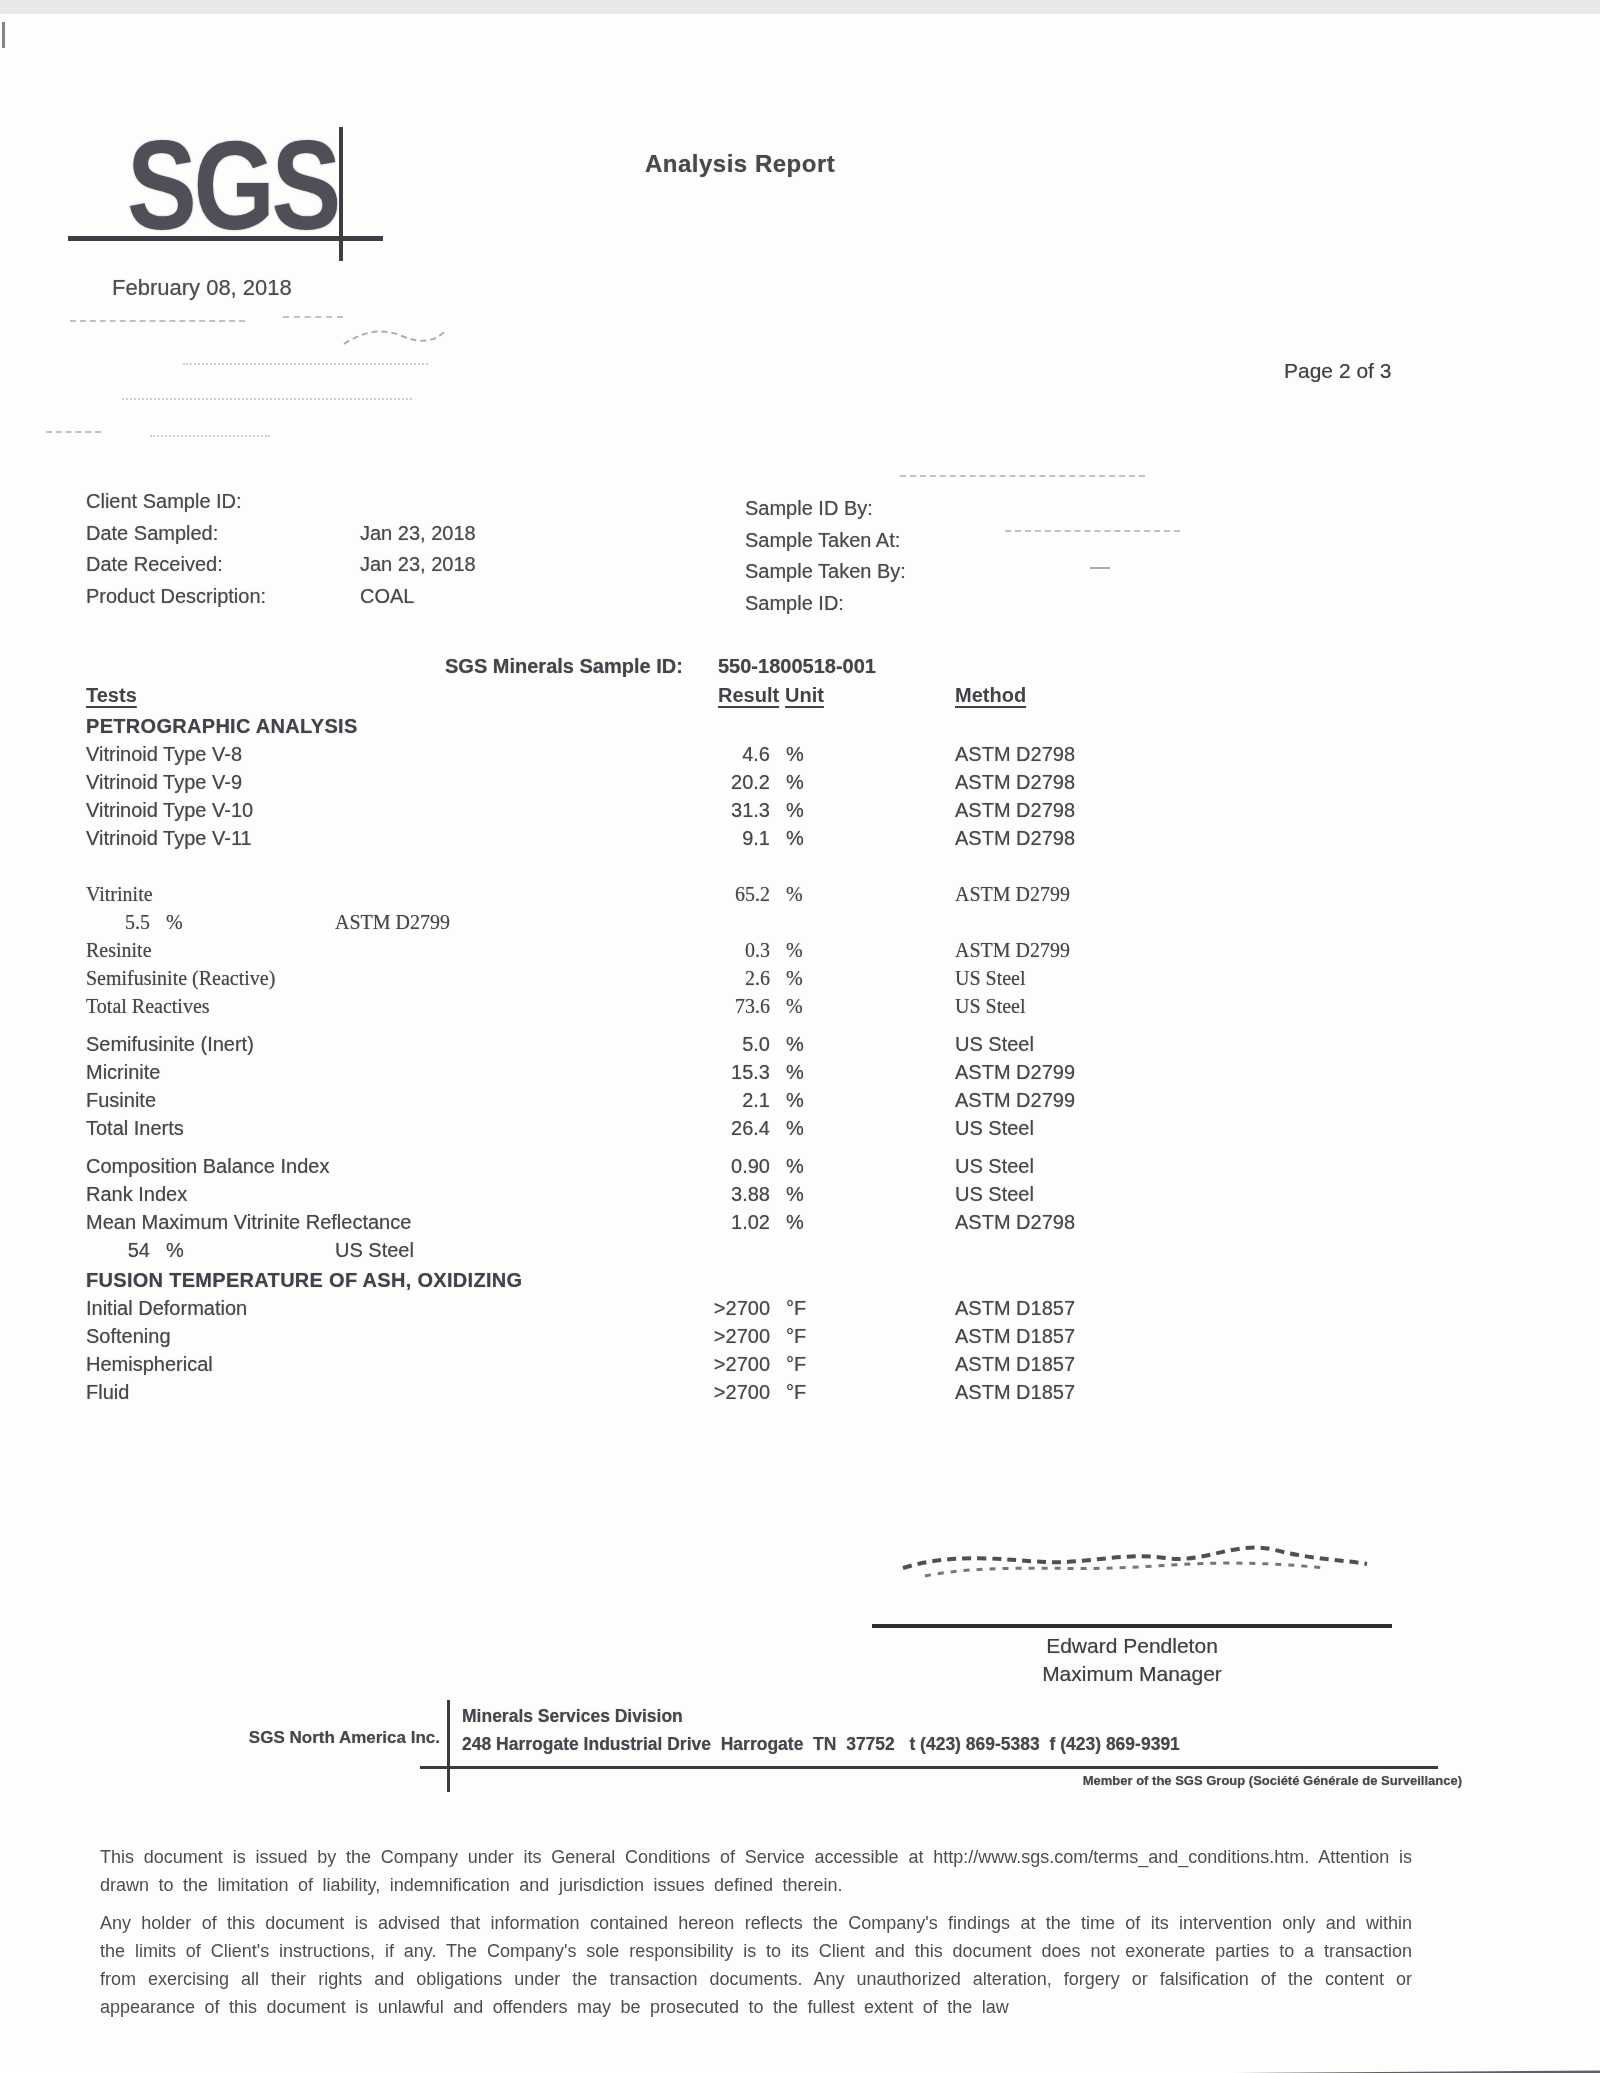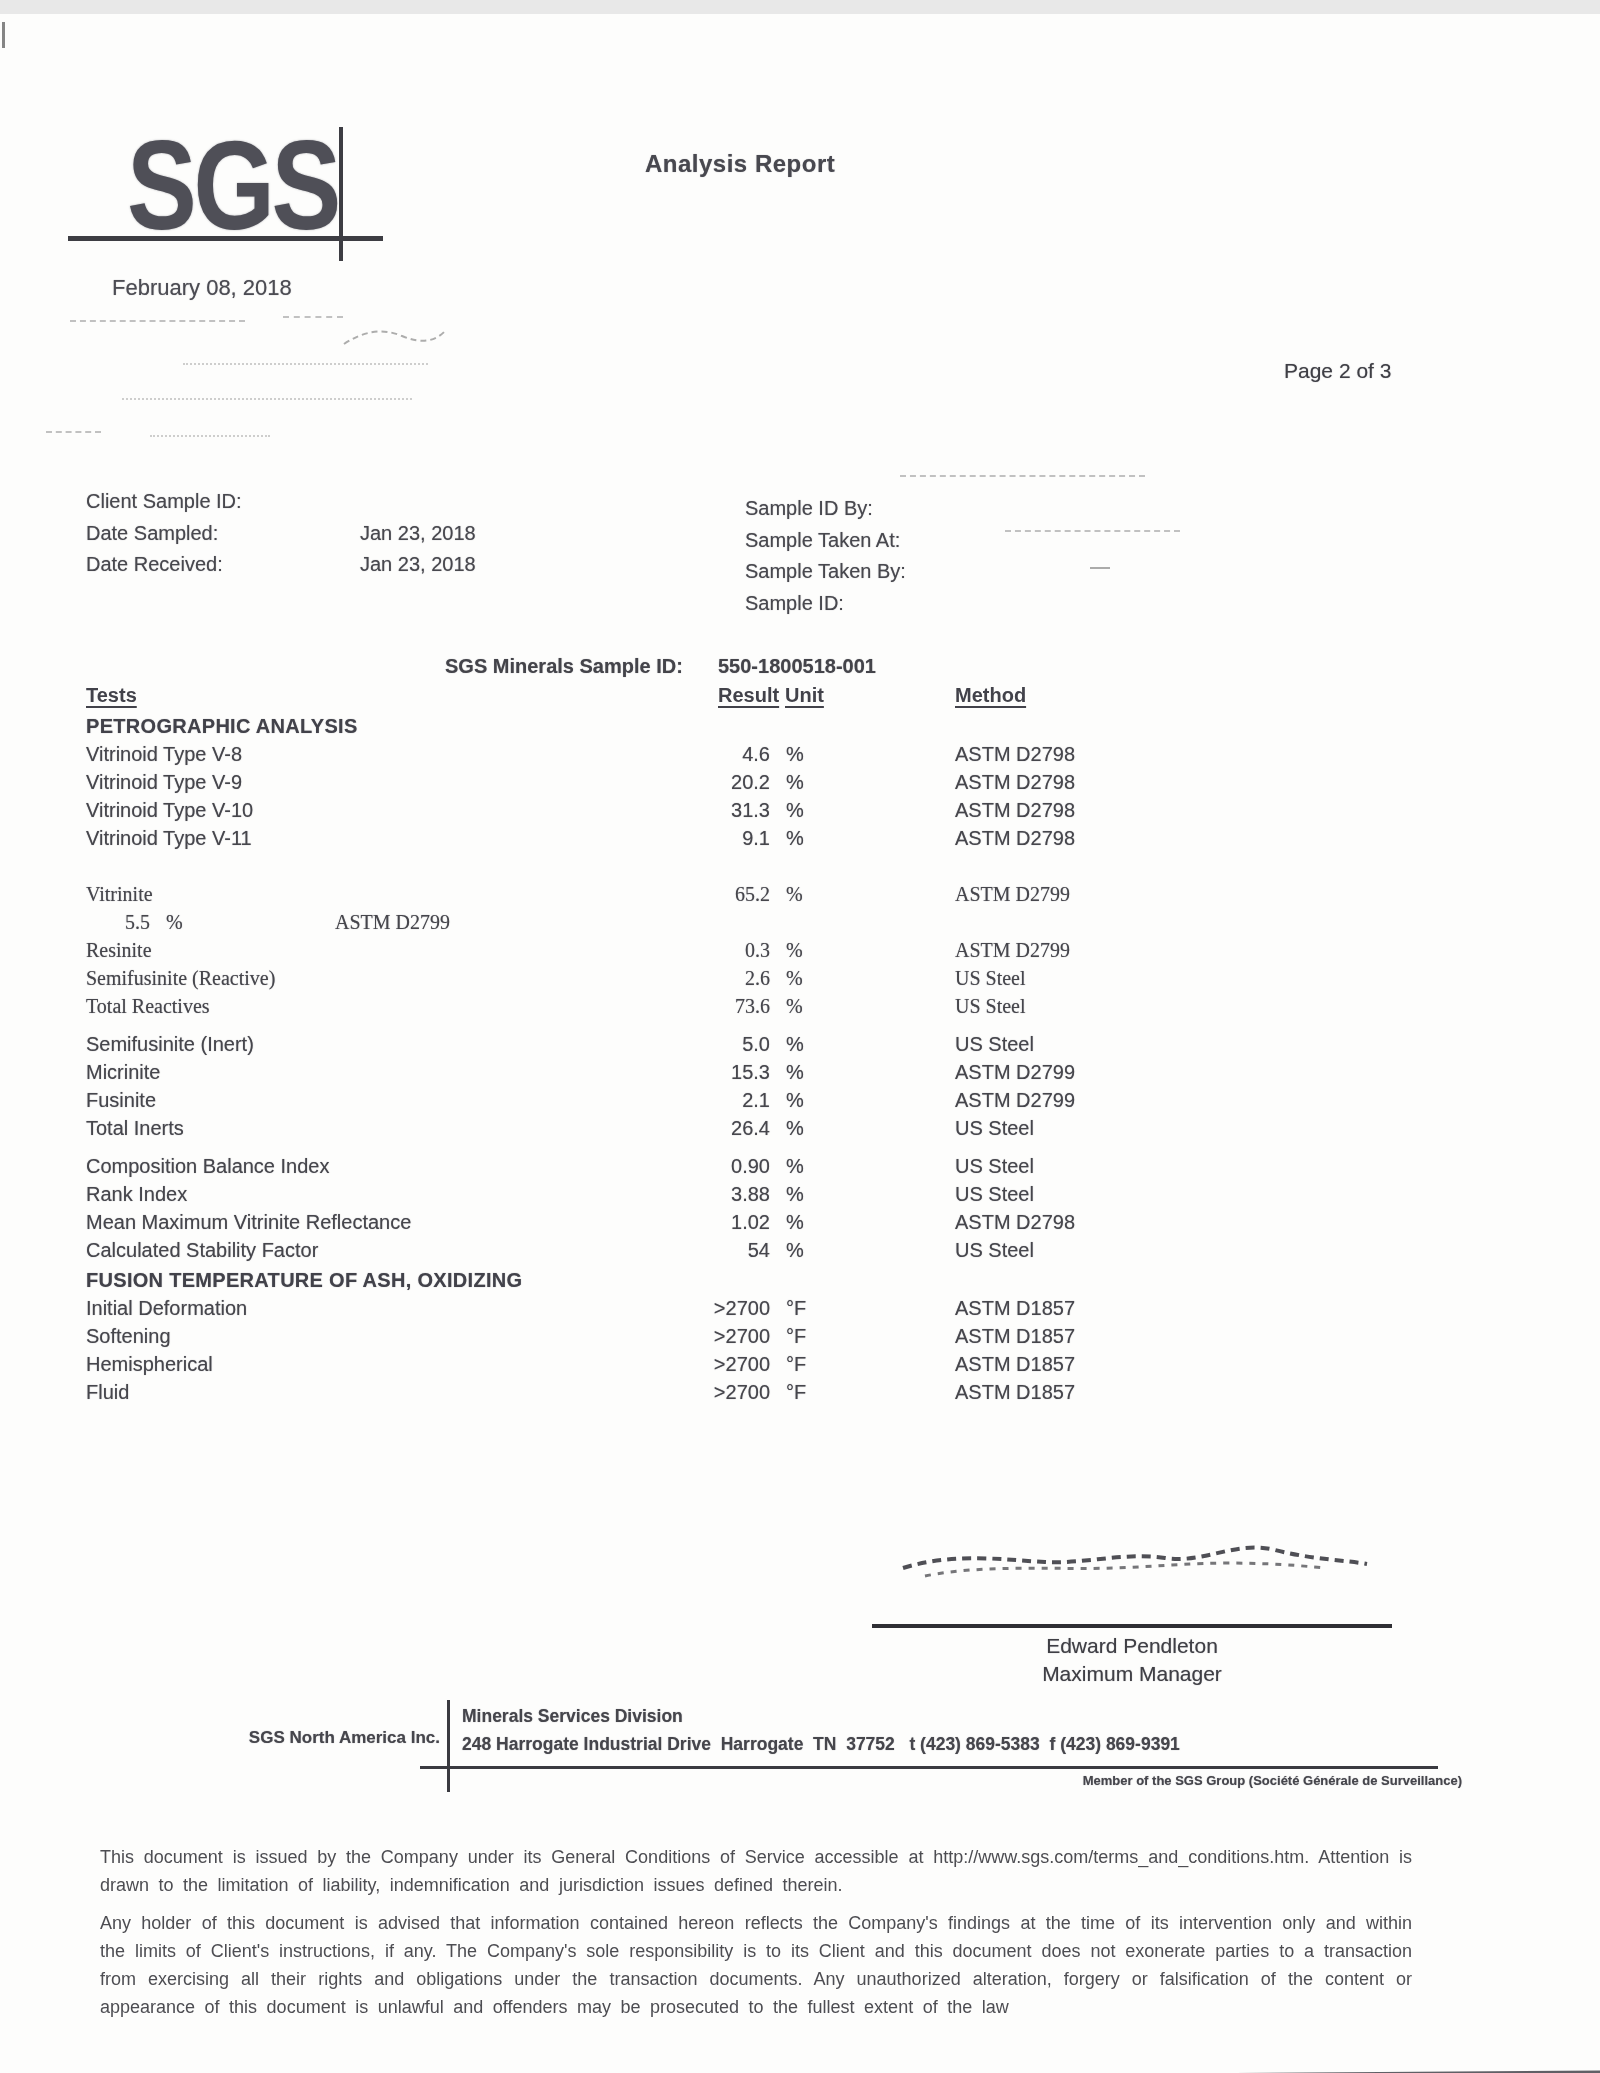--- a/index.html
+++ b/index.html
@@ -101,20 +101,21 @@
   <div class="abs dash" style="left:46px;top:417px;width:55px;"></div>
   <div class="abs dot" style="left:150px;top:421px;width:120px;"></div>
   <div class="abs dash" style="left:900px;top:461px;width:245px;"></div>
   <div class="abs dash" style="left:1005px;top:516px;width:175px;"></div>
   <div class="abs" style="left:1090px;top:553px;width:20px;height:2px;background:#888;opacity:.7;"></div>
 
   <div class="abs info-block info-left fuzz">
       <div class="info-row"><span class="info-label">Client Sample ID:</span><span class="info-value"></span></div>
       <div class="info-row"><span class="info-label">Date Sampled:</span><span class="info-value">Jan 23, 2018</span></div>
       <div class="info-row"><span class="info-label">Date Received:</span><span class="info-value">Jan 23, 2018</span></div>
+      <div class="info-row"><span class="info-label">Product Description:</span><span class="info-value">COAL</span></div>
     </div>
   <div class="abs info-block info-right fuzz">
       <div class="info-row"><span class="info-label">Sample ID By:</span><span class="info-value"></span></div>
       <div class="info-row"><span class="info-label">Sample Taken At:</span><span class="info-value"></span></div>
       <div class="info-row"><span class="info-label">Sample Taken By:</span><span class="info-value"></span></div>
       <div class="info-row"><span class="info-label">Sample ID:</span><span class="info-value"></span></div>
     </div>
   <div class="abs sgs-id-label fuzz">SGS Minerals Sample ID:</div>
   <div class="abs sgs-id-value fuzz">550-1800518-001</div>
 
@@ -222,21 +223,20 @@
           <span class="t-unit">%</span>
           <span class="t-method">US Steel</span>
         </div>
         <div class="t-row">
           <span class="t-name">Mean Maximum Vitrinite Reflectance</span>
           <span class="t-result">1.02</span>
           <span class="t-unit">%</span>
           <span class="t-method">ASTM D2798</span>
         </div>
         <div class="t-row">
-          <span class="t-name">Calculated Stability Factor</span>
           <span class="t-result">54</span>
           <span class="t-unit">%</span>
           <span class="t-method">US Steel</span>
         </div>
       </div>
       <div class="t-section">
         <div class="t-sec-header">FUSION TEMPERATURE OF ASH, OXIDIZING</div>
         <div class="t-row">
           <span class="t-name">Initial Deformation</span>
           <span class="t-result">&gt;2700</span>

